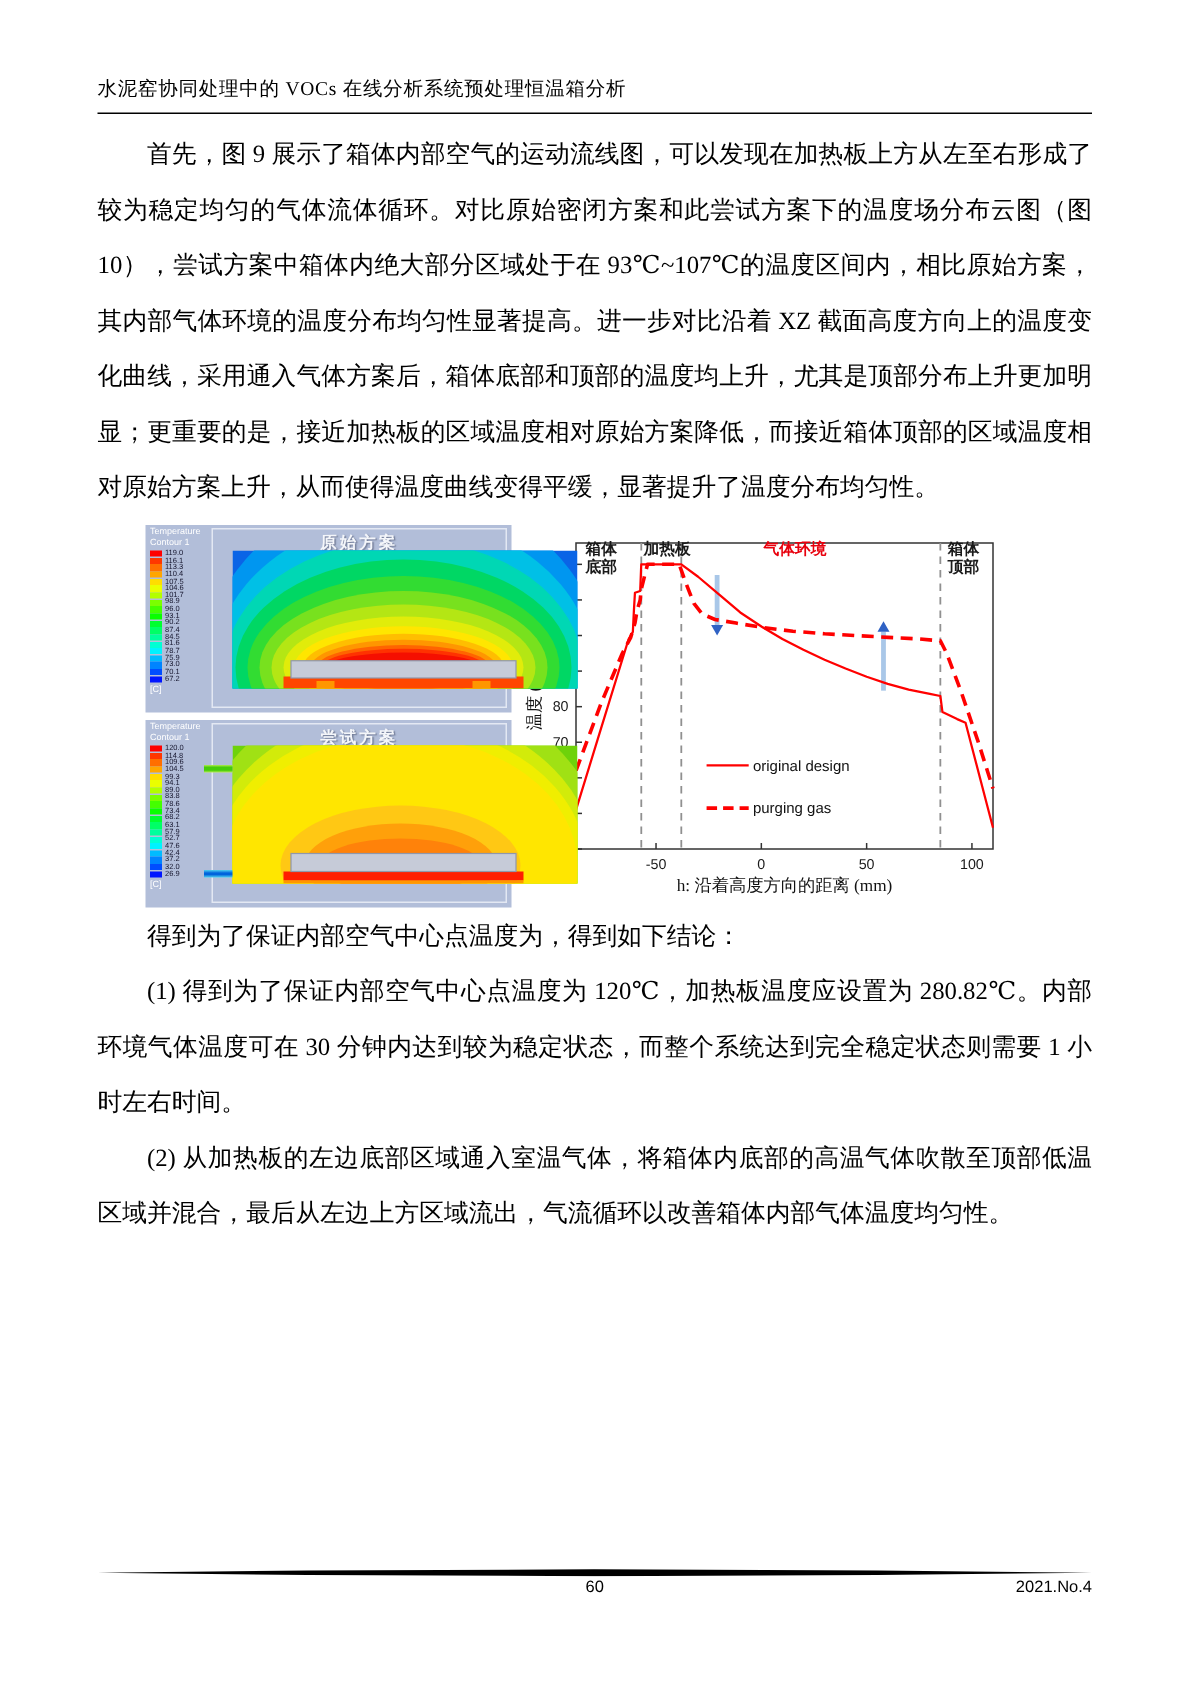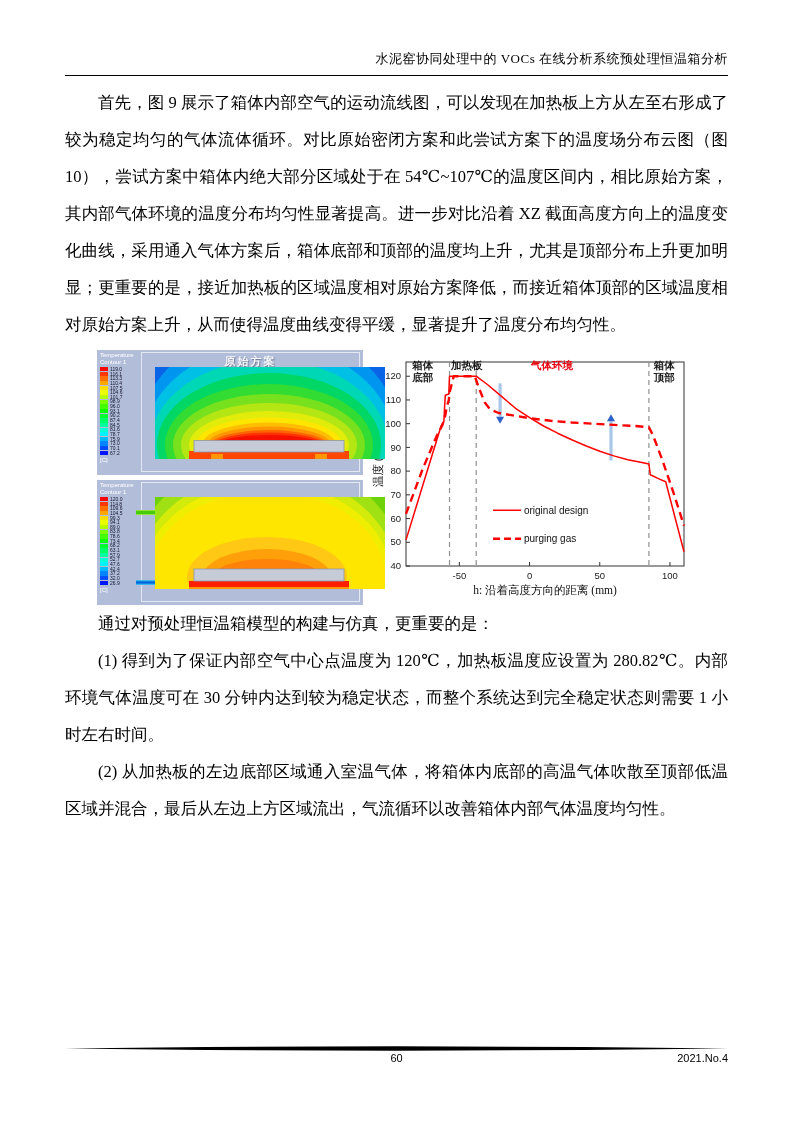--- a/index.html
+++ b/index.html
@@ -1,25 +1,25 @@
 <!DOCTYPE html>
 <html><head>
 <meta charset="utf-8">
 <style>
   html,body{margin:0;padding:0;background:#ffffff;}
   .page{position:relative;width:793px;height:1122px;background:#fff;overflow:hidden;
         font-family:"Liberation Serif","DejaVu Serif",serif;color:#000;}
   .doc{position:absolute;left:65px;top:50px;width:663px;}
-  .header-title{text-align:right;font-size:13px;letter-spacing:.5px;padding-bottom:7px;
+  .header-title{text-align:left;font-size:13px;letter-spacing:.5px;padding-bottom:7px;
         border-bottom:1.8px solid #000;}
   .para{margin:0;font-size:16.5px;line-height:37px;text-align:justify;text-indent:2em;}
   .p1{margin-top:8px;}
   .figure-row{display:flex;margin-top:7px;margin-left:32px;gap:9px;}
   .contour-col{display:flex;flex-direction:column;gap:5px;}
-  .contour-panel{position:relative;width:244px;height:125px;background:#b2bed9;padding-left:22px;}
+  .contour-panel{position:relative;width:244px;height:125px;background:#b2bed9;}
   .cbar-box{position:absolute;left:3px;top:2px;width:40px;font-family:"Liberation Sans",sans-serif;}
   .cbar-title{color:#fff;font-size:6px;line-height:6.5px;}
   .cbar-rows{margin-top:2px;}
   .cbar-row{display:flex;align-items:center;height:4.65px;}
   .cbar-swatch{width:8px;height:4.3px;display:inline-block;flex:none;}
   .cbar-label{font-size:5px;color:#14142c;margin-left:2px;line-height:4.65px;white-space:nowrap;}
   .cbar-unit{color:#fff;font-size:6px;margin-top:2px;}
   .plot-frame{position:absolute;left:44px;top:2px;right:3px;bottom:3px;border:1px solid #e3e8f3;}
   .plot-title{position:absolute;top:1px;left:0;width:100%;text-align:center;color:#f4f6fa;
         font-weight:bold;font-size:11px;letter-spacing:2px;text-shadow:1px 1px 1px #6f7994;
@@ -37,21 +37,21 @@
   .footer-issue{position:absolute;right:0;top:0;margin-left:25px;}
 </style>
 </head>
 <body>
 
 <div class="page">
   <div class="doc">
 
     <div class="header-title">水泥窑协同处理中的 VOCs 在线分析系统预处理恒温箱分析</div>
 
-    <p class="para p1">首先，图 9 展示了箱体内部空气的运动流线图，可以发现在加热板上方从左至右形成了较为稳定均匀的气体流体循环。对比原始密闭方案和此尝试方案下的温度场分布云图（图 10），尝试方案中箱体内绝大部分区域处于在 54℃~107℃的温度区间内，相比原始方案，其内部气体环境的温度分布均匀性显著提高。进一步对比沿着 XZ 截面高度方向上的温度变化曲线，采用通入气体方案后，箱体底部和顶部的温度均上升，尤其是顶部分布上升更加明显；更重要的是，接近加热板的区域温度相对原始方案降低，而接近箱体顶部的区域温度相对原始方案上升，从而使得温度曲线变得平缓，显著提升了温度分布均匀性。</p>
+    <p class="para p1">首先，图 9 展示了箱体内部空气的运动流线图，可以发现在加热板上方从左至右形成了较为稳定均匀的气体流体循环。对比原始密闭方案和此尝试方案下的温度场分布云图（图 10），尝试方案中箱体内绝大部分区域处于在 93℃~107℃的温度区间内，相比原始方案，其内部气体环境的温度分布均匀性显著提高。进一步对比沿着 XZ 截面高度方向上的温度变化曲线，采用通入气体方案后，箱体底部和顶部的温度均上升，尤其是顶部分布上升更加明显；更重要的是，接近加热板的区域温度相对原始方案降低，而接近箱体顶部的区域温度相对原始方案上升，从而使得温度曲线变得平缓，显著提升了温度分布均匀性。</p>
 
     <div class="figure-row">
       <div class="contour-col">
 
         <div class="contour-panel">
           <div class="cbar-box">
             <div class="cbar-title">
               <div>Temperature</div>
               <div>Contour 1</div>
             </div>
@@ -241,20 +241,21 @@
                   <span class="cbar-label">32.0</span>
                 </div>
                 <div class="cbar-row">
                   <span class="cbar-swatch" style="background: rgb(0, 21, 255);"></span>
                   <span class="cbar-label">26.9</span>
                 </div>
               </div>
             <div class="cbar-unit">[C]</div>
           </div>
           <div class="plot-frame">
+            <div class="plot-title">尝试方案</div>
             <svg class="field-svg" width="230" height="92" viewBox="0 0 230 92">
               <rect width="230" height="92" fill="#6ed20a"></rect>
               <ellipse cx="112" cy="80" rx="138" ry="120" fill="#a0e114"></ellipse>
               <ellipse cx="112" cy="80" rx="130" ry="104" fill="#d2eb0a"></ellipse>
               <ellipse cx="112" cy="80" rx="124" ry="94" fill="#f0ee00"></ellipse>
               <ellipse cx="112" cy="80" rx="118" ry="86" fill="#ffe600"></ellipse>
               <ellipse cx="112" cy="80" rx="80" ry="40" fill="#ffc814"></ellipse>
               <ellipse cx="112" cy="80" rx="64" ry="28" fill="#ffa00a"></ellipse>
               <ellipse cx="112" cy="80" rx="54" ry="18" fill="#ff820a"></ellipse>
               <rect x="34" y="84" width="160" height="6" fill="#ff1e00"></rect>
@@ -312,21 +313,21 @@
           <line x1="121.05050505050505" y1="160.25581395348837" x2="149.13131313131314" y2="160.25581395348837" stroke="#ff0000" stroke-width="1.5" stroke-dasharray="none"></line>
           <text x="151.93939393939394" y="163.75581395348837" font-size="10" fill="#111" font-family="Liberation Sans,sans-serif">original design</text>
           <line x1="121.05050505050505" y1="188.72093023255815" x2="149.13131313131314" y2="188.72093023255815" stroke="#ff0000" stroke-width="2.4" stroke-dasharray="7 4"></line>
           <text x="151.93939393939394" y="192.22093023255815" font-size="10" fill="#111" font-family="Liberation Sans,sans-serif">purging gas</text>
           <text x="173" y="244" text-anchor="middle" font-size="11.5" fill="#111" font-family="Liberation Serif,serif">h: 沿着高度方向的距离 (mm)</text>
           <text x="10" y="114" text-anchor="middle" font-size="11.5" fill="#111" font-family="Liberation Serif,serif" transform="rotate(-90 10 114)">温度 (°C)</text>
         </svg>
     </div>
 
 
-    <p class="para">通过对预处理恒温箱模型的构建与仿真，更重要的是：</p>
+    <p class="para">得到为了保证内部空气中心点温度为，得到如下结论：</p>
     <p class="para">(1) 得到为了保证内部空气中心点温度为 120℃，加热板温度应设置为 280.82℃。内部环境气体温度可在 30 分钟内达到较为稳定状态，而整个系统达到完全稳定状态则需要 1 小时左右时间。</p>
     <p class="para">(2) 从加热板的左边底部区域通入室温气体，将箱体内底部的高温气体吹散至顶部低温区域并混合，最后从左边上方区域流出，气流循环以改善箱体内部气体温度均匀性。</p>
   </div>
 
   <svg class="footer-bar" width="663" height="5" viewBox="0 0 663 5">
     <polygon points="0,2.5 140,1 331,0.2 520,1 663,2.5 520,4 331,4.8 140,4" fill="#000"></polygon>
   </svg>
   <div class="footer-meta">
     <div class="footer-page">60</div>
     <div class="footer-issue">2021.No.4</div>

